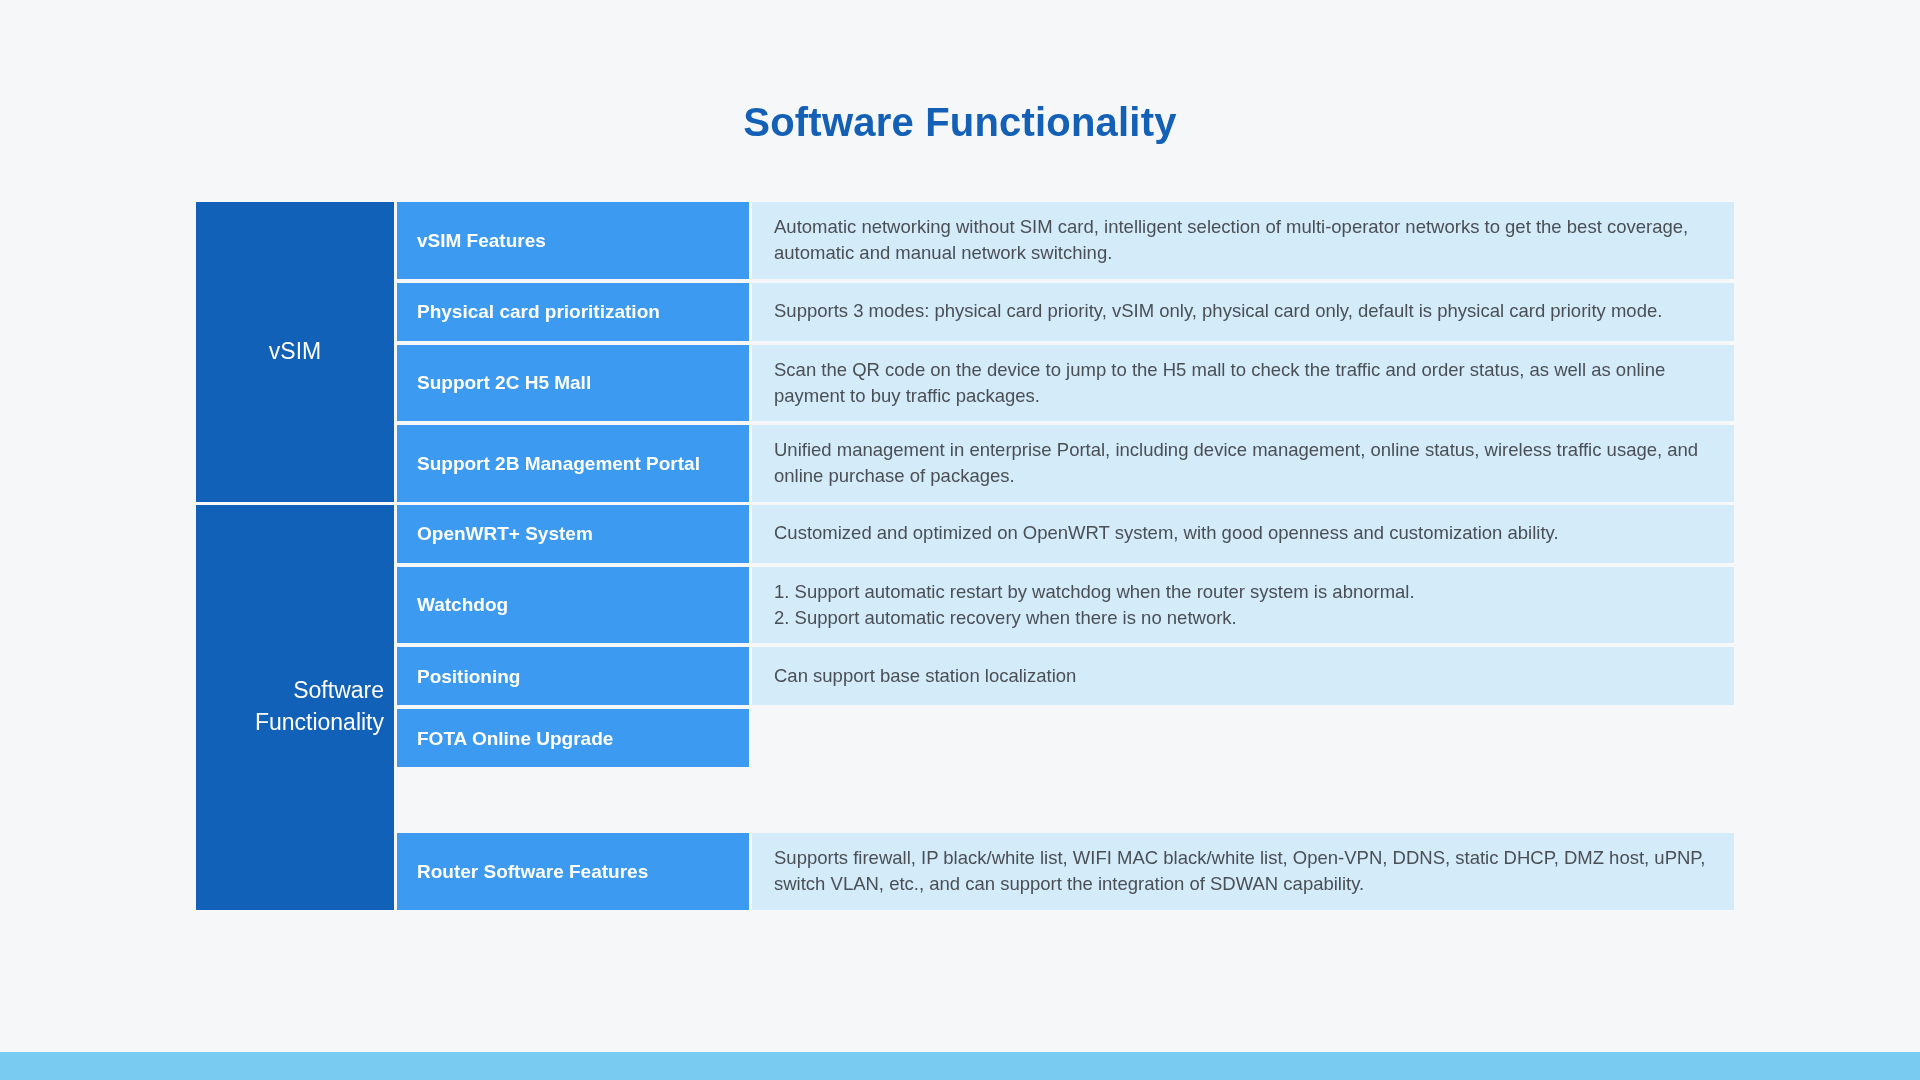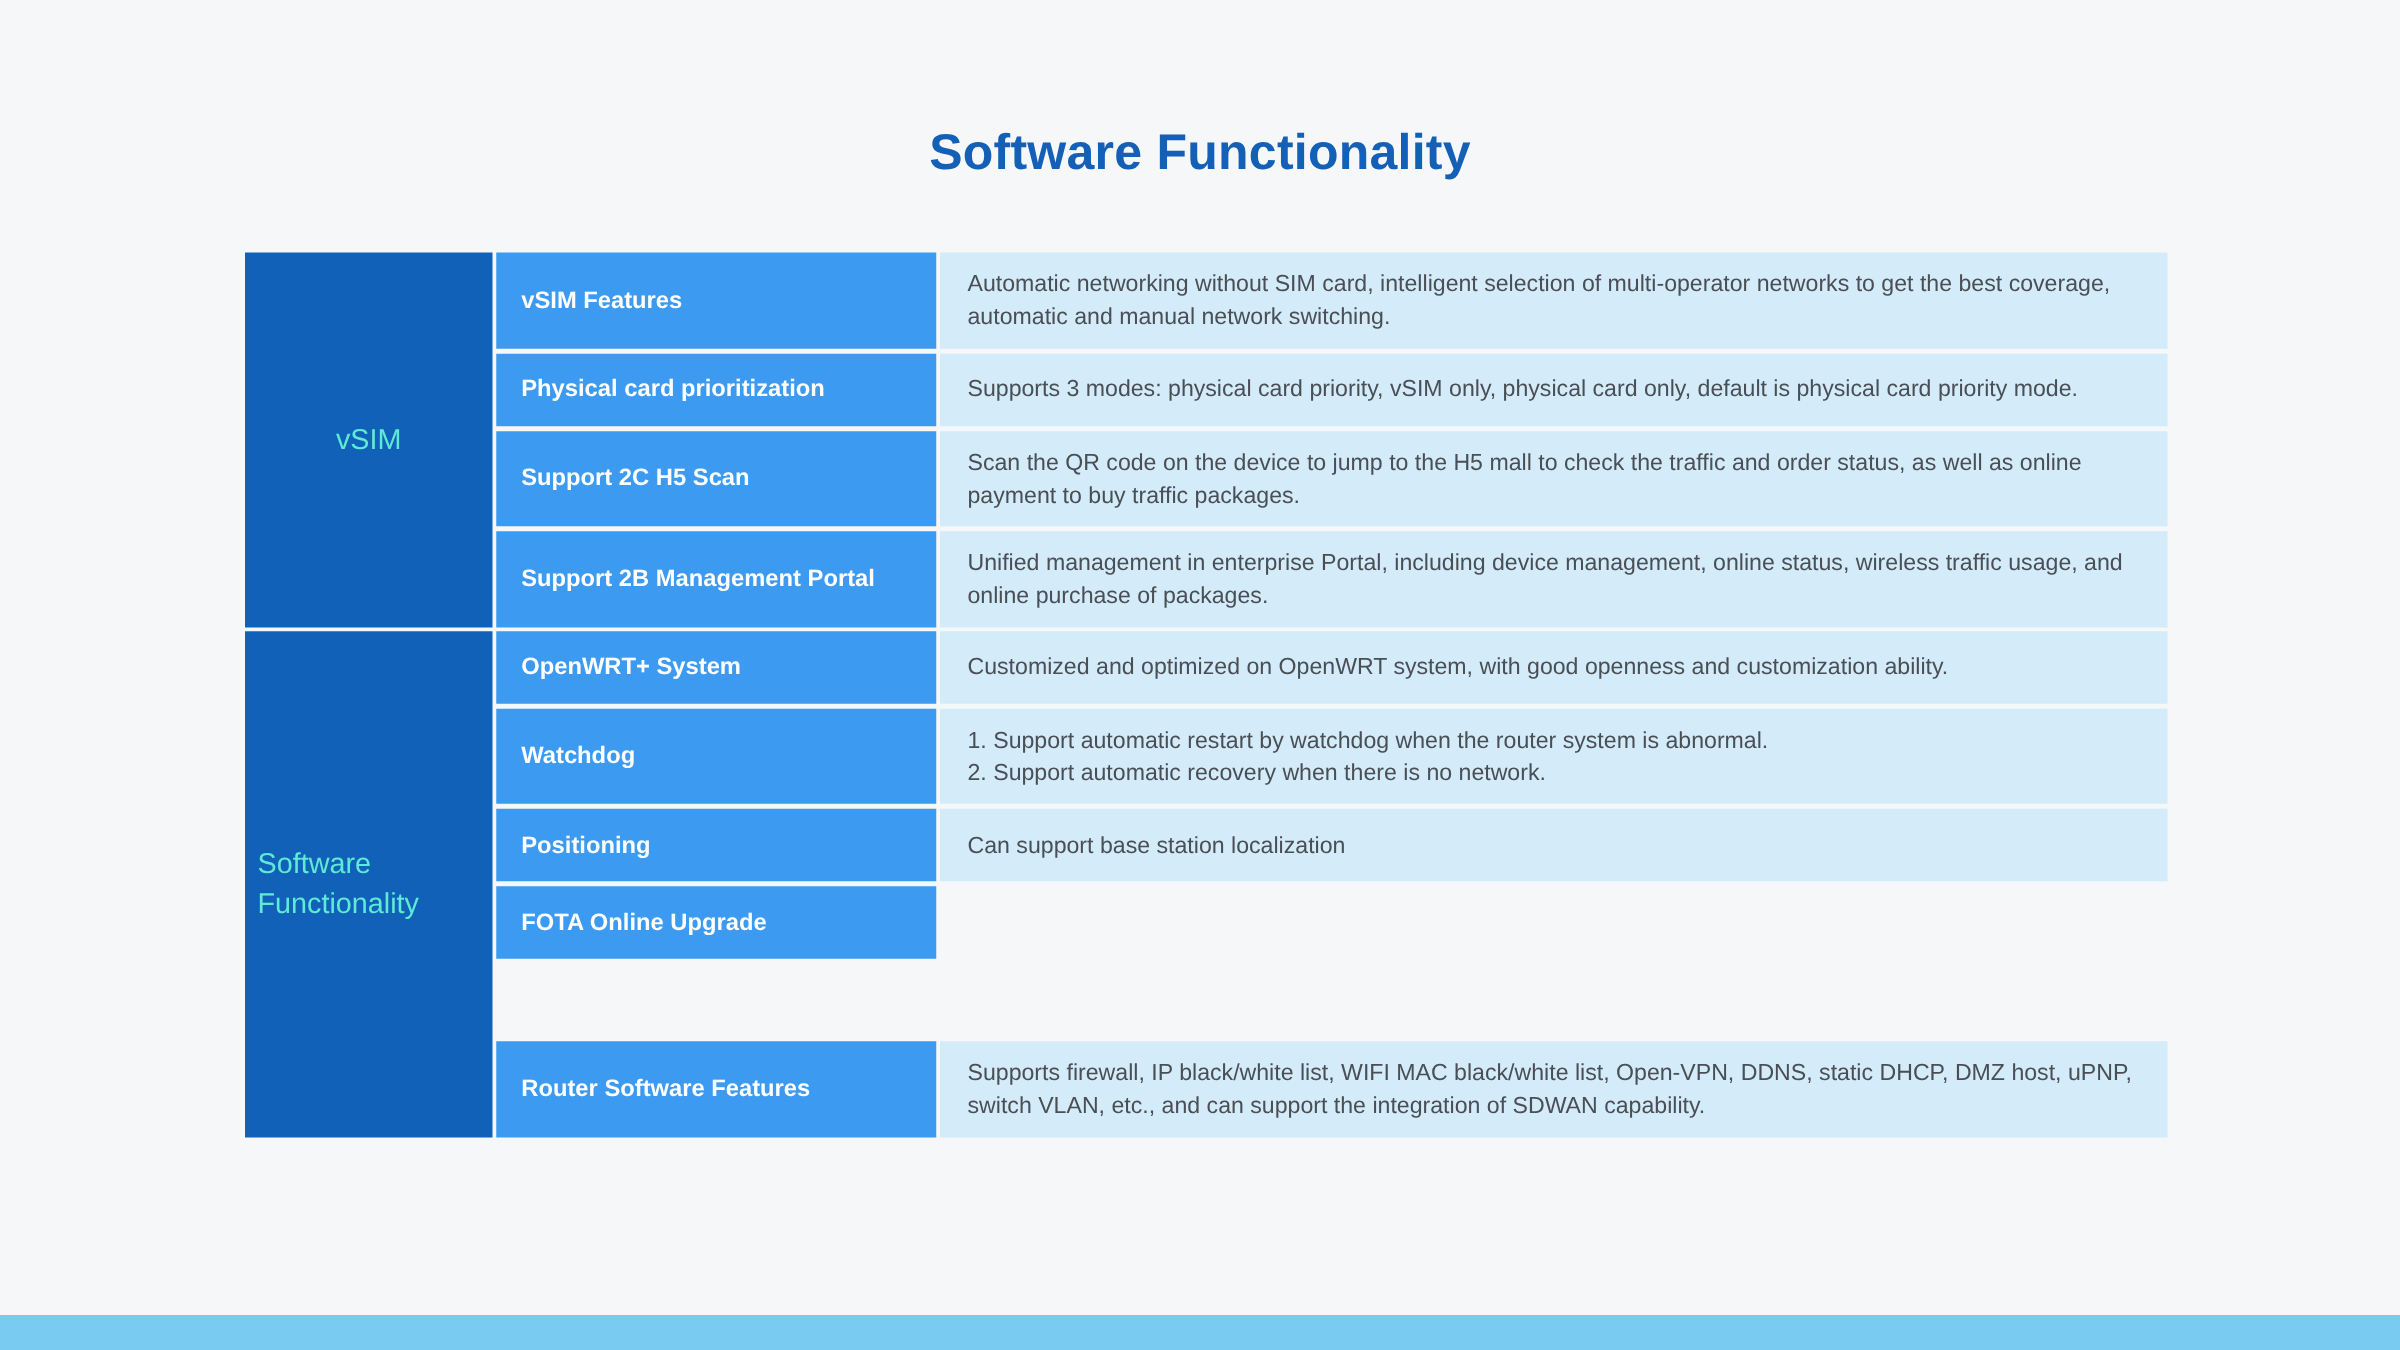--- a/index.html
+++ b/index.html
@@ -42,27 +42,27 @@
     display: flex;
     flex-direction: row;
     align-items: stretch;
     gap: 3px;
   }
 
   .section-label {
     width: 198px;
     flex: 0 0 198px;
     background: #1261b8;
-    color: #5eead4;
+    color: #ffffff;
     font-size: 23px;
     line-height: 1.38;
     display: flex;
     align-items: center;
     justify-content: center;
-    text-align: left;
+    text-align: right;
     padding: 8px 10px;
   }
 
   .section-rows {
     flex: 1 1 auto;
     display: flex;
     flex-direction: column;
     gap: 4px;
     min-width: 0;
   }
@@ -126,21 +126,21 @@
             <span>Automatic networking without SIM card, intelligent selection of multi-operator networks to get the best coverage, automatic and manual network switching.</span>
           </div>
         </div>
         <div class="row">
           <div class="row-feature">Physical card prioritization</div>
           <div class="row-desc">
             <span>Supports 3 modes: physical card priority, vSIM only, physical card only, default is physical card priority mode.</span>
           </div>
         </div>
         <div class="row">
-          <div class="row-feature">Support 2C H5 Scan</div>
+          <div class="row-feature">Support 2C H5 Mall</div>
           <div class="row-desc">
             <span>Scan the QR code on the device to jump to the H5 mall to check the traffic and order status, as well as online payment to buy traffic packages.</span>
           </div>
         </div>
         <div class="row">
           <div class="row-feature">Support 2B Management Portal</div>
           <div class="row-desc">
             <span>Unified management in enterprise Portal, including device management, online status, wireless traffic usage, and online purchase of packages.</span>
           </div>
         </div>

